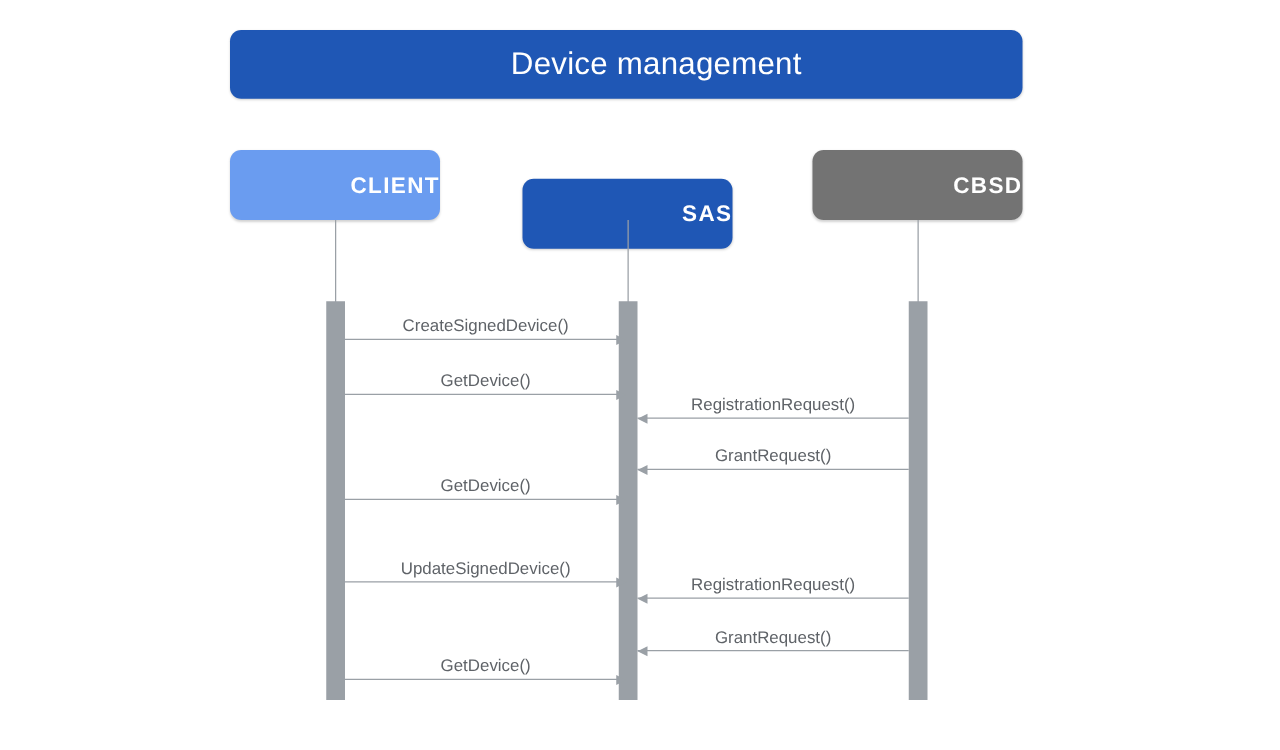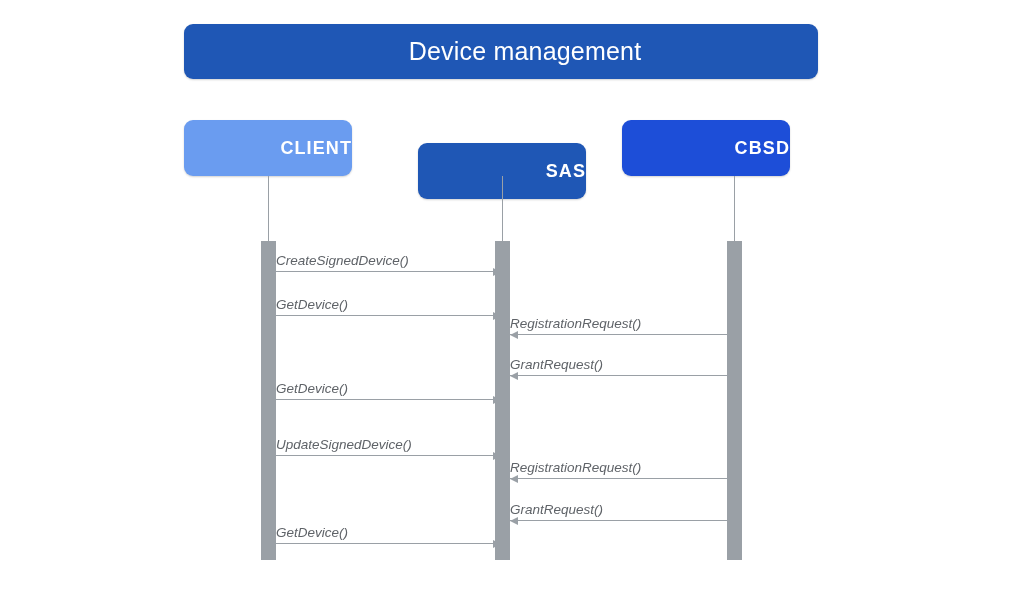--- a/index.html
+++ b/index.html
@@ -108,45 +108,45 @@
   }
   .message.dir-left .msg-head {
     left: 0;
     border-right: 8px solid #9aa0a6;
   }
   .message .msg-label {
     position: absolute;
     left: 0;
     right: 0;
     bottom: 5px;
+    text-align: center;
     color: #5f6368;
     font-size: 13.5px;
     line-height: 1;
     white-space: nowrap;
-    font-style: italic;
   }
 </style>
 </head>
 <body>
 
 <div id="diagram-canvas">
 
   <div class="title-banner">
     <span class="title-text">Device management</span>
   </div>
 
   <div class="participant-box" style="left:184px; background:#6a9cf0;">
     <span class="participant-label">CLIENT</span>
   </div>
 
   <div class="participant-box" style="left:418px; background:#1f57b5;margin-top:23px;">
     <span class="participant-label">SAS</span>
   </div>
 
-  <div class="participant-box" style="left:622px; background:#1d4ed8;">
+  <div class="participant-box" style="left:650px; background:#737373;">
     <span class="participant-label">CBSD</span>
   </div>
 
   <div class="lifeline" style="left:268px; top:176px; height:66px;"></div>
   <div class="lifeline" style="left:502px; top:176px; height:66px;"></div>
   <div class="lifeline" style="left:734px; top:176px; height:66px;"></div>
 
   <div class="activation-bar" style="left:261px; top:241px; height:319px;"></div>
   <div class="activation-bar" style="left:495px; top:241px; height:319px;"></div>
   <div class="activation-bar" style="left:727px; top:241px; height:319px;"></div>
@@ -174,21 +174,21 @@
     <span class="msg-line"></span>
     <span class="msg-head"></span>
   </div>
 
   <div class="message dir-right" style="left:276px; top:374px; width:225px;">
     <span class="msg-label">GetDevice()</span>
     <span class="msg-line"></span>
     <span class="msg-head"></span>
   </div>
 
-  <div class="message dir-right" style="left:276px; top:430px; width:225px;">
+  <div class="message dir-right" style="left:276px; top:440px; width:225px;">
     <span class="msg-label">UpdateSignedDevice()</span>
     <span class="msg-line"></span>
     <span class="msg-head"></span>
   </div>
 
   <div class="message dir-left" style="left:510px; top:453px; width:217px;">
     <span class="msg-label">RegistrationRequest()</span>
     <span class="msg-line"></span>
     <span class="msg-head"></span>
   </div>

